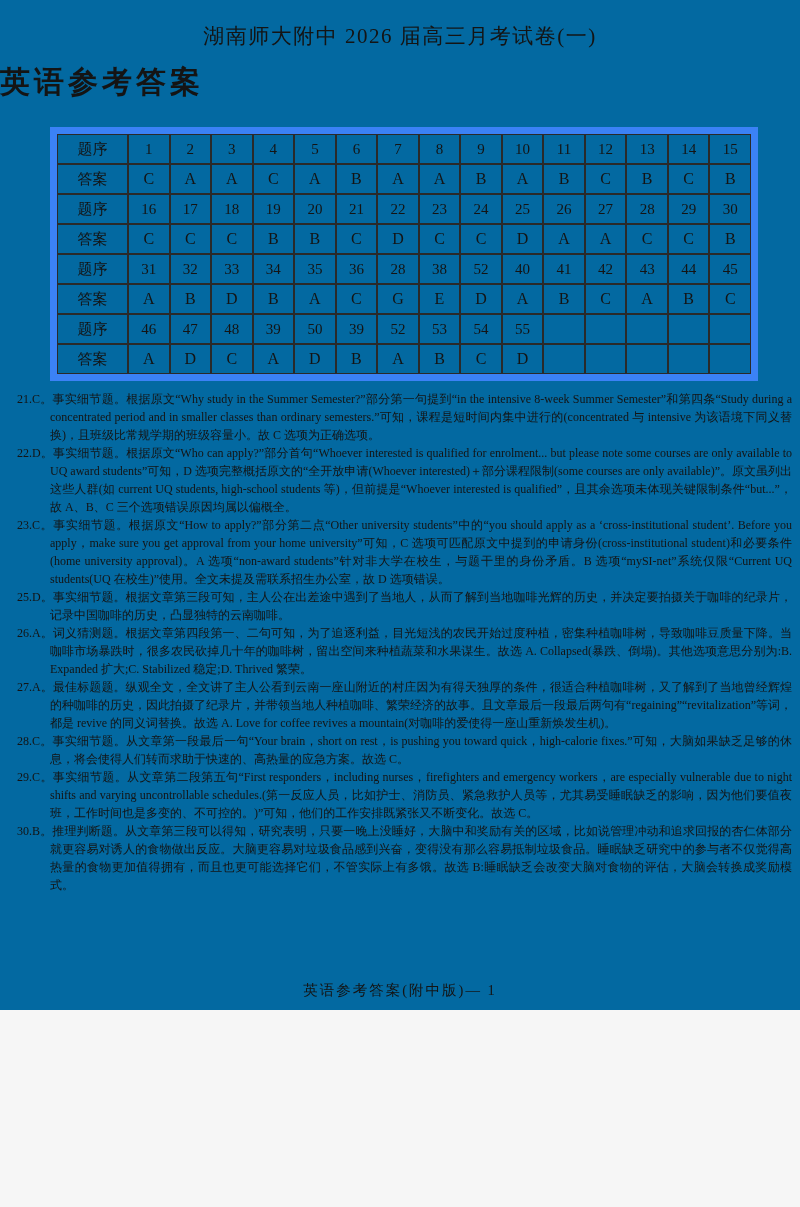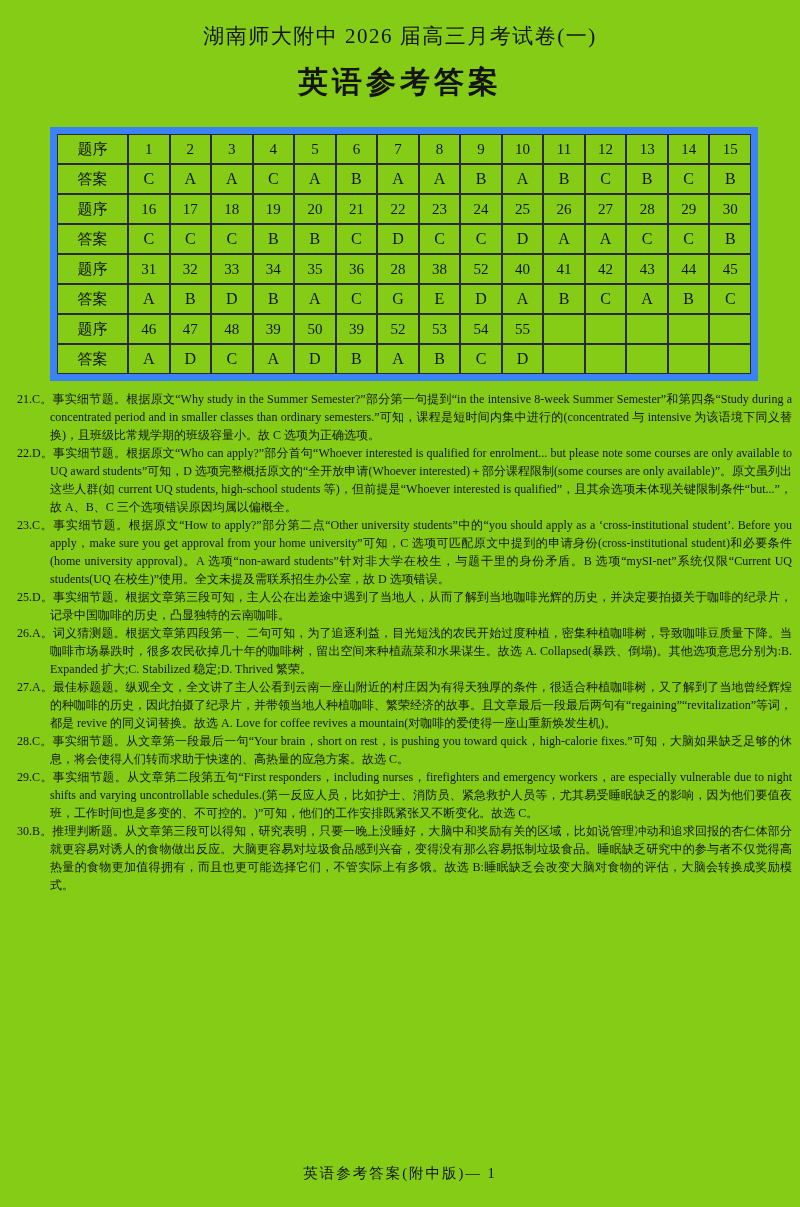--- a/index.html
+++ b/index.html
@@ -3,37 +3,36 @@
 <meta charset="utf-8">
 <style>
   html,body{margin:0;padding:0;}
   body{
     width:800px;height:1207px;
     background:#f6f6f6;
     font-family:"Liberation Serif","DejaVu Serif",serif;
   }
   .page{
     position:relative;
-    width:800px;height:1207px;
-    background:#84cc16;
+    width:800px;height:1010px;
+    background:#0369a1;
     color:#141414;
     overflow:hidden;
     box-sizing:border-box;
   }
   .doc-title{
     margin:0;
     padding-top:22px;
     text-align:center;
     font-size:21px;
     font-weight:500;
     letter-spacing:1.5px;
   }
   .doc-subtitle{
     margin:12px 0 0 0;
-    text-align:center;
     font-family:"Liberation Sans","DejaVu Sans",sans-serif;
     font-size:30px;
     font-weight:700;
     letter-spacing:4px;
   }
   table.answers{
     border-collapse:separate;
     border-spacing:0;
     table-layout:fixed;
     margin:24px 0 0 50px;
@@ -61,21 +60,21 @@
     text-align:justify;
   }
   .explanations p{
     margin:0;
     padding-left:33px;
     text-indent:-33px;
   }
   .footer{
     position:absolute;
     left:0;right:0;
-    bottom:24px;
+    bottom:10px;
     text-align:center;
     font-size:14.5px;
     letter-spacing:2px;
   }
 </style>
 </head>
 <body>
 
 <div class="page">
 

